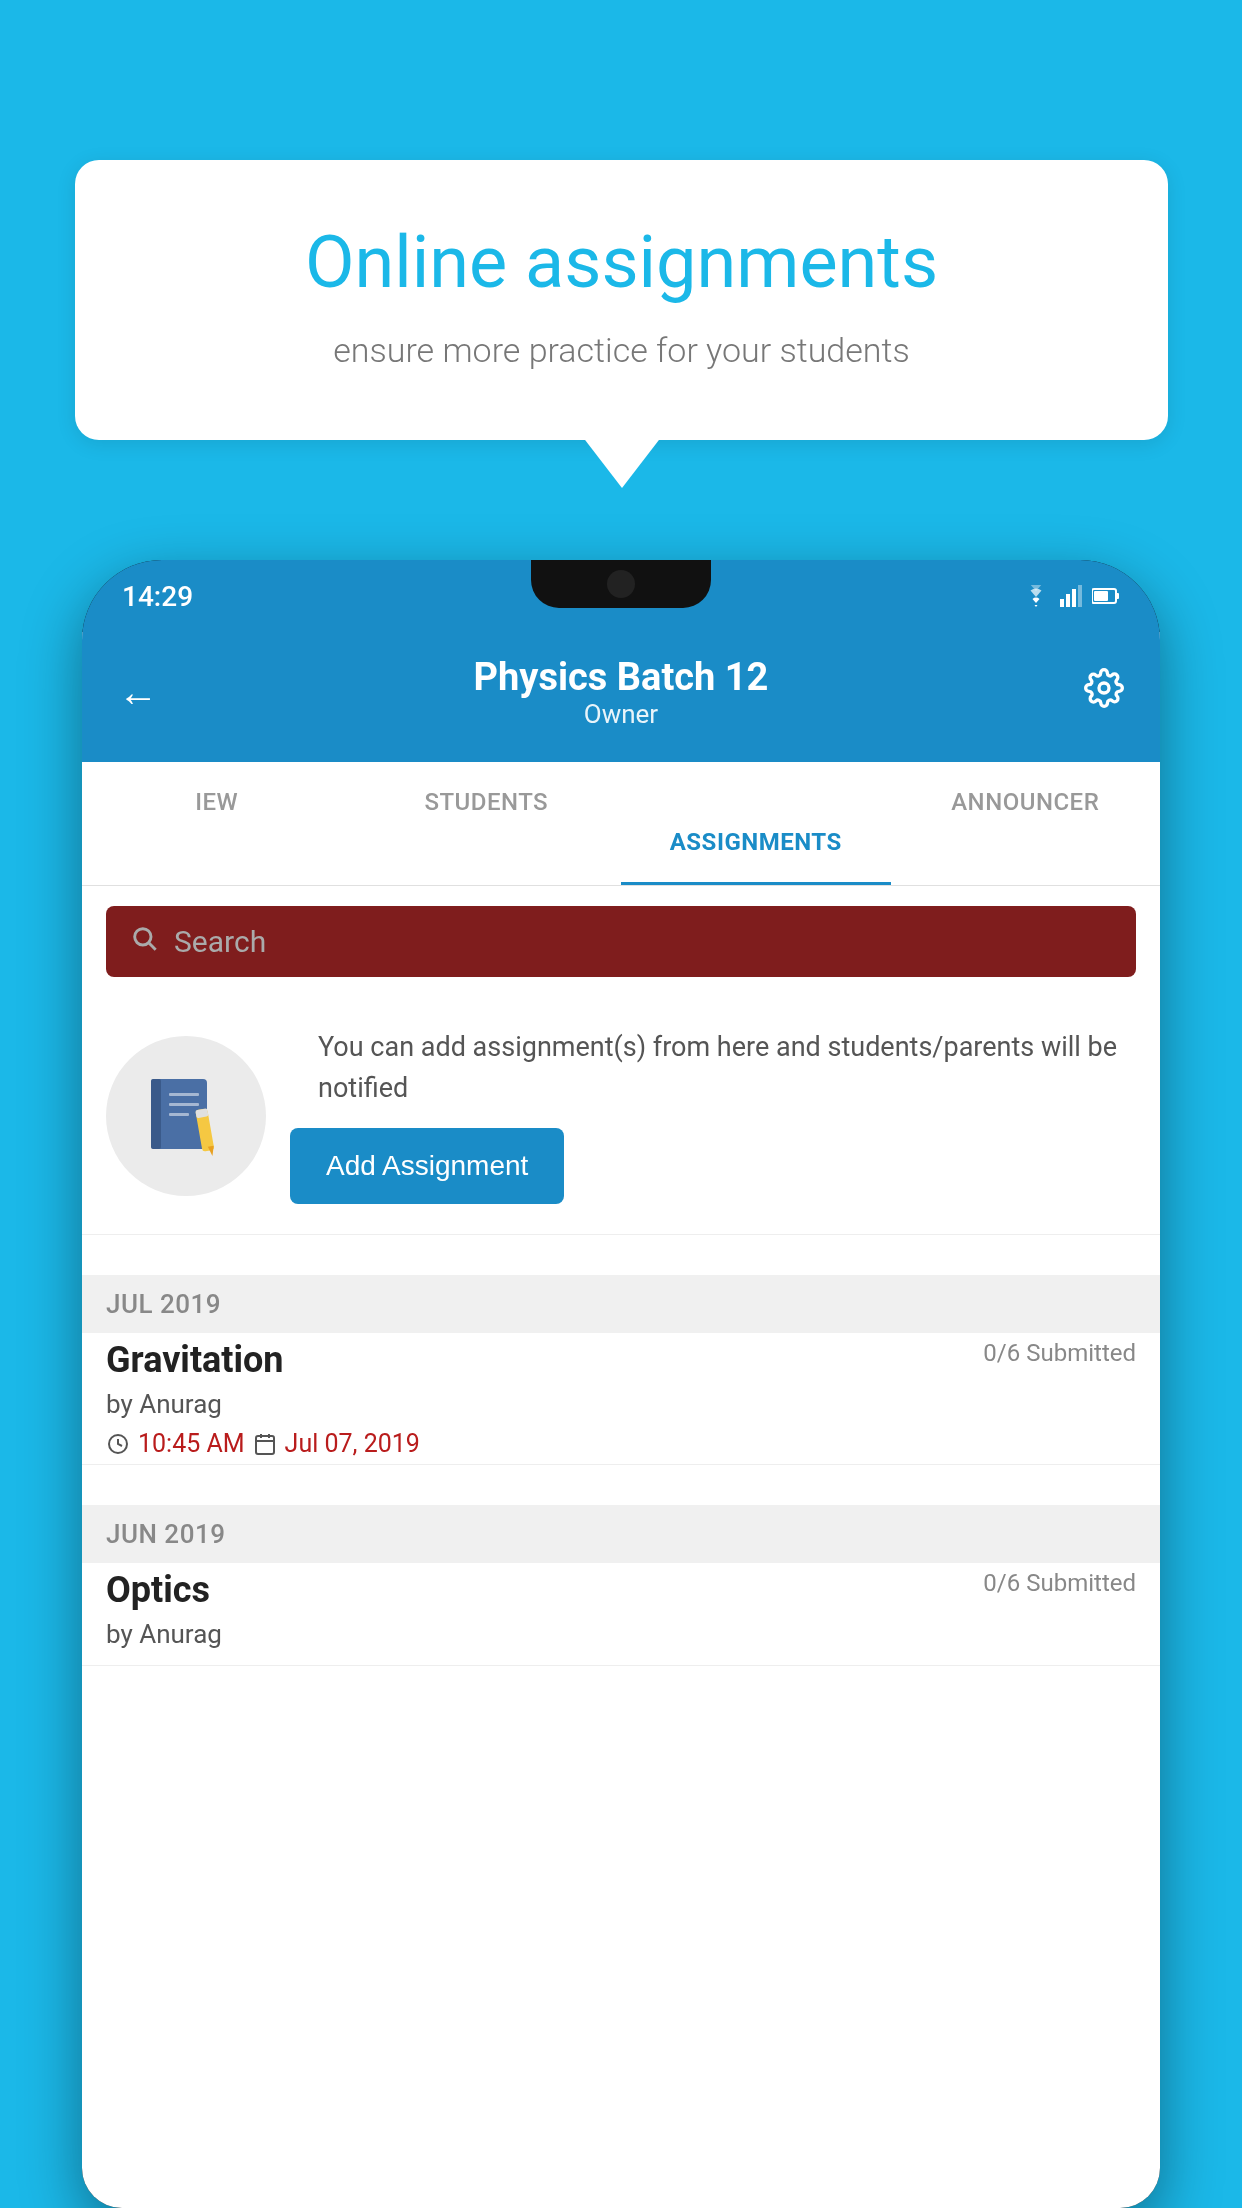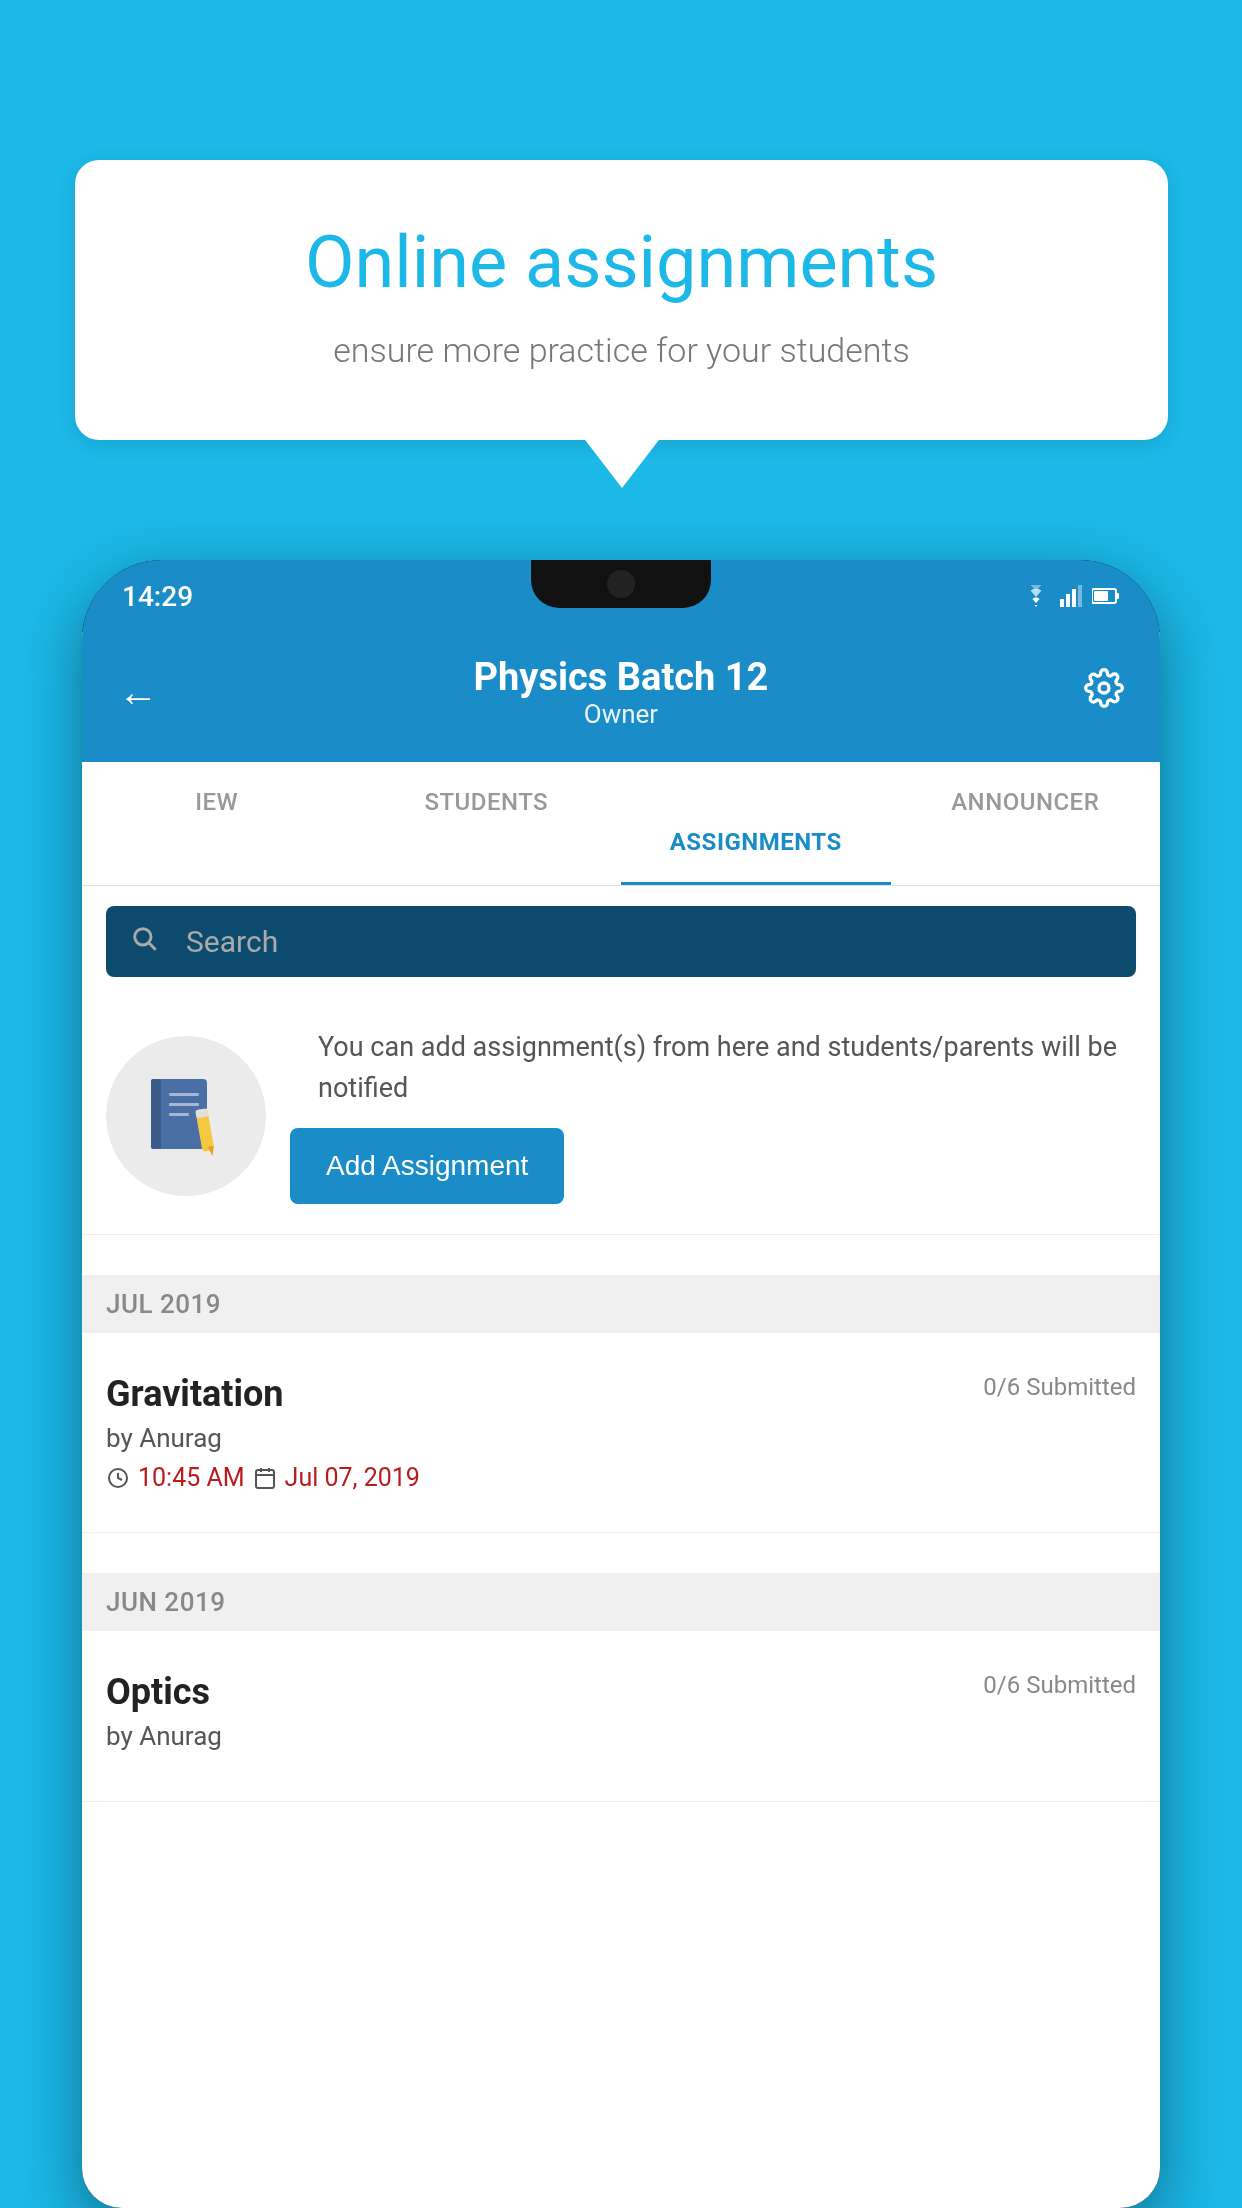--- a/index.html
+++ b/index.html
@@ -169,26 +169,26 @@
       overflow: hidden;
       border-radius: 0 0 34px 34px;
     }
 
     
     .search-bar {
       background: white;
       padding: 20px 24px;
     }
     .search-input-wrap {
-      background: #0c4a6e;
+      background: #7f1d1d;
       border-radius: 8px;
       display: flex;
       align-items: flex-start;
       padding: 18px 24px;
-      gap: 28px;
+      gap: 16px;
     }
     .search-icon-wrap {
       color: #aaa;
       font-size: 28px;
     }
     .search-placeholder {
       color: #aaa;
       font-size: 30px;
     }
 
@@ -239,21 +239,21 @@
       font-size: 26px;
       color: #888;
       font-weight: 500;
       letter-spacing: 0.5px;
       margin-top: 40px;
     }
 
     
     .assignment-item {
       background: white;
-      padding: 40px 24px;
+      padding: 6px 24px;
       border-bottom: 1px solid #eee;
     }
     .assignment-top {
       display: flex;
       justify-content: space-between;
       align-items: flex-start;
       margin-bottom: 8px;
     }
     .assignment-name {
       font-size: 36px;

